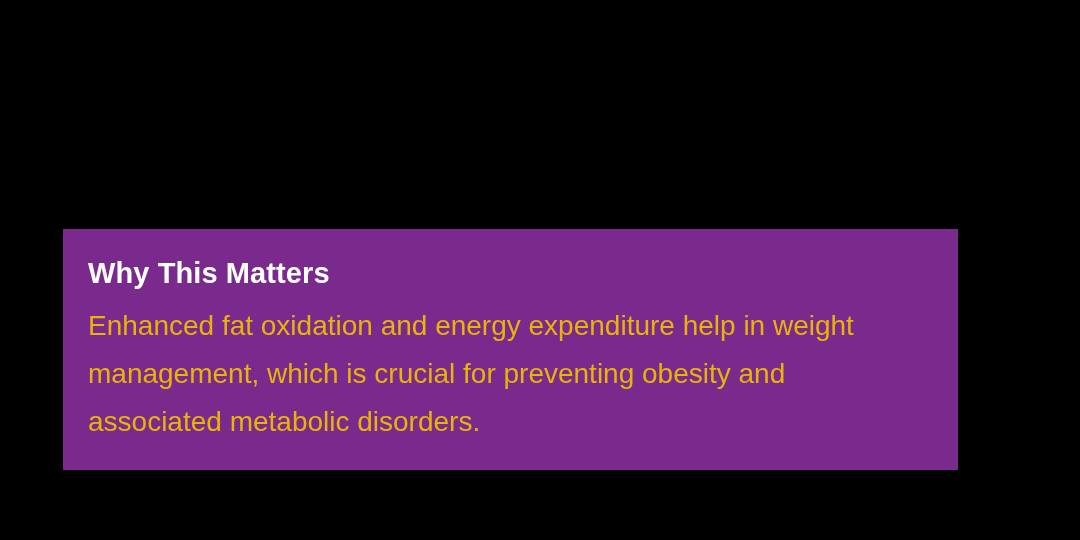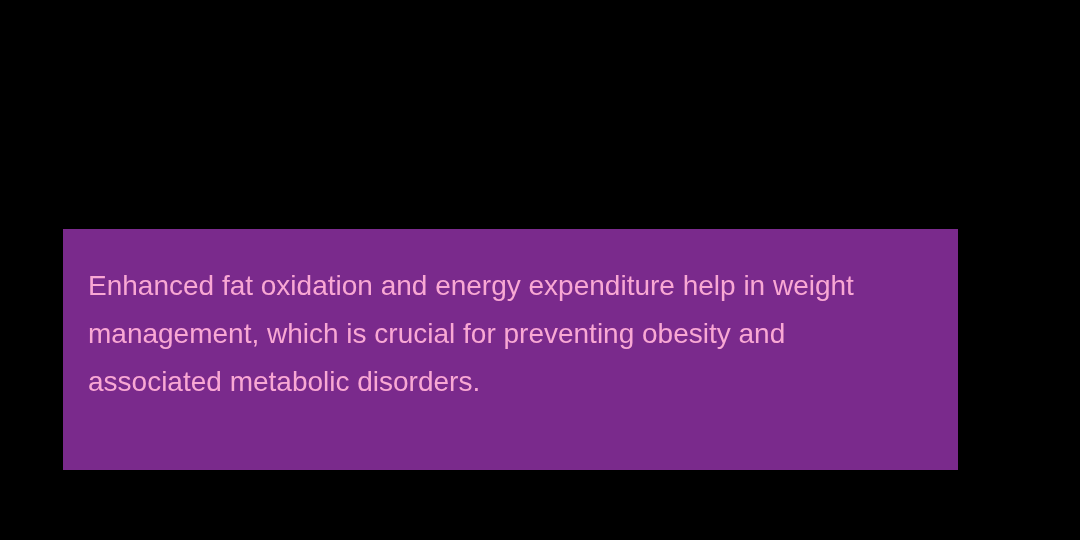--- a/index.html
+++ b/index.html
@@ -57,18 +57,19 @@
     max-width: 825px;
   }
 </style>
 </head>
 <body>
 
 <div id="canvas" style="background: rgb(0, 0, 0);">
 
   <section id="callout-card" style="background: rgb(122, 42, 140);">
 
+    <h2 id="callout-title" style="color: rgb(255, 255, 255);">Why This Matters</h2>
 
-    <p id="callout-body" style="color: #f9a8d4;">Enhanced fat oxidation and energy expenditure help in weight management, which is crucial for preventing obesity and associated metabolic disorders.</p>
+    <p id="callout-body" style="color: #eab308;">Enhanced fat oxidation and energy expenditure help in weight management, which is crucial for preventing obesity and associated metabolic disorders.</p>
 
   </section>
 
 </div>
 
 </body></html>

